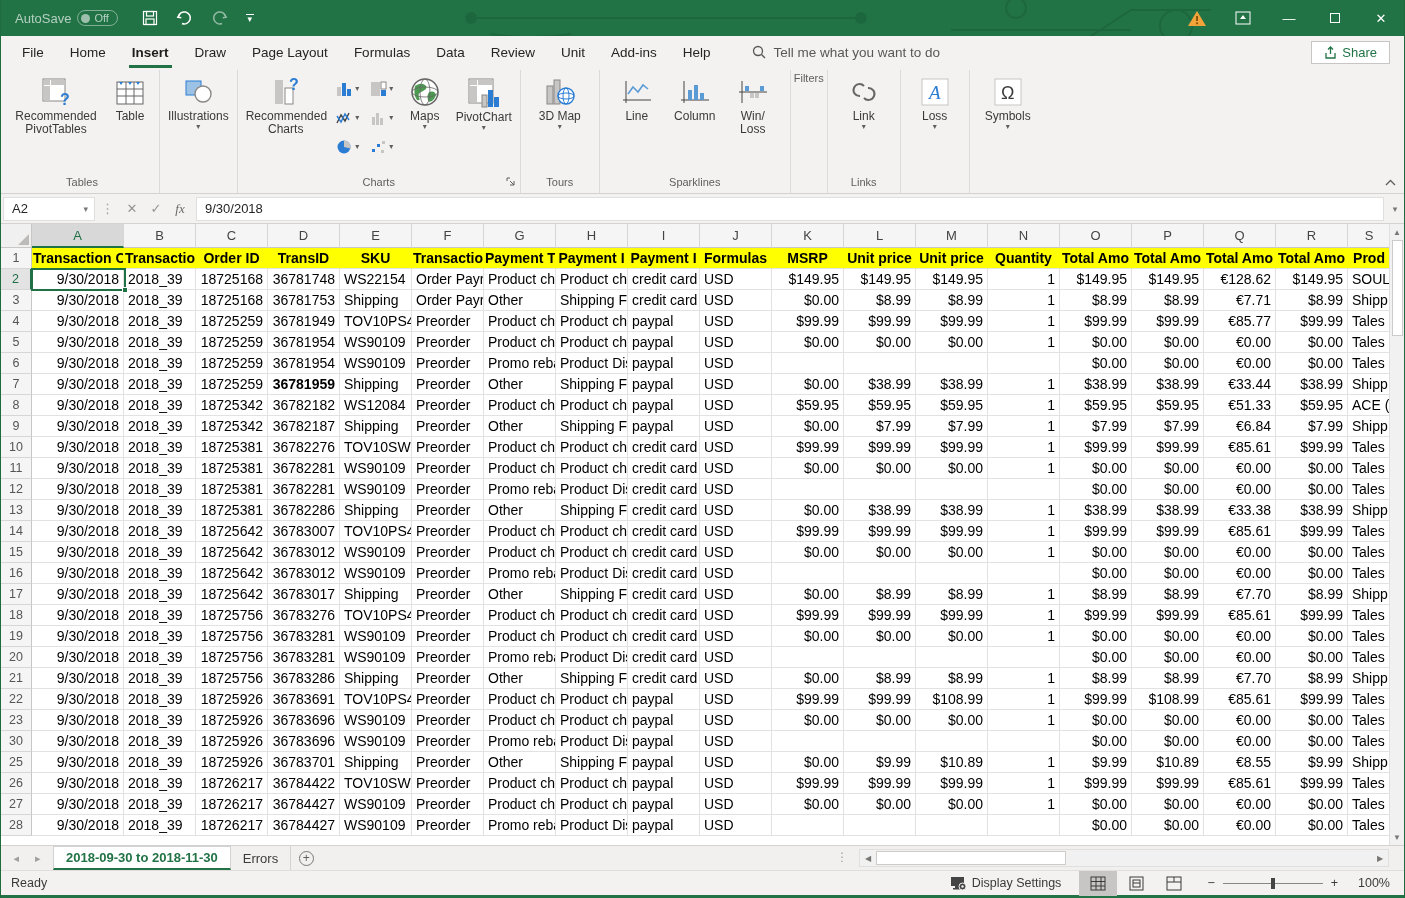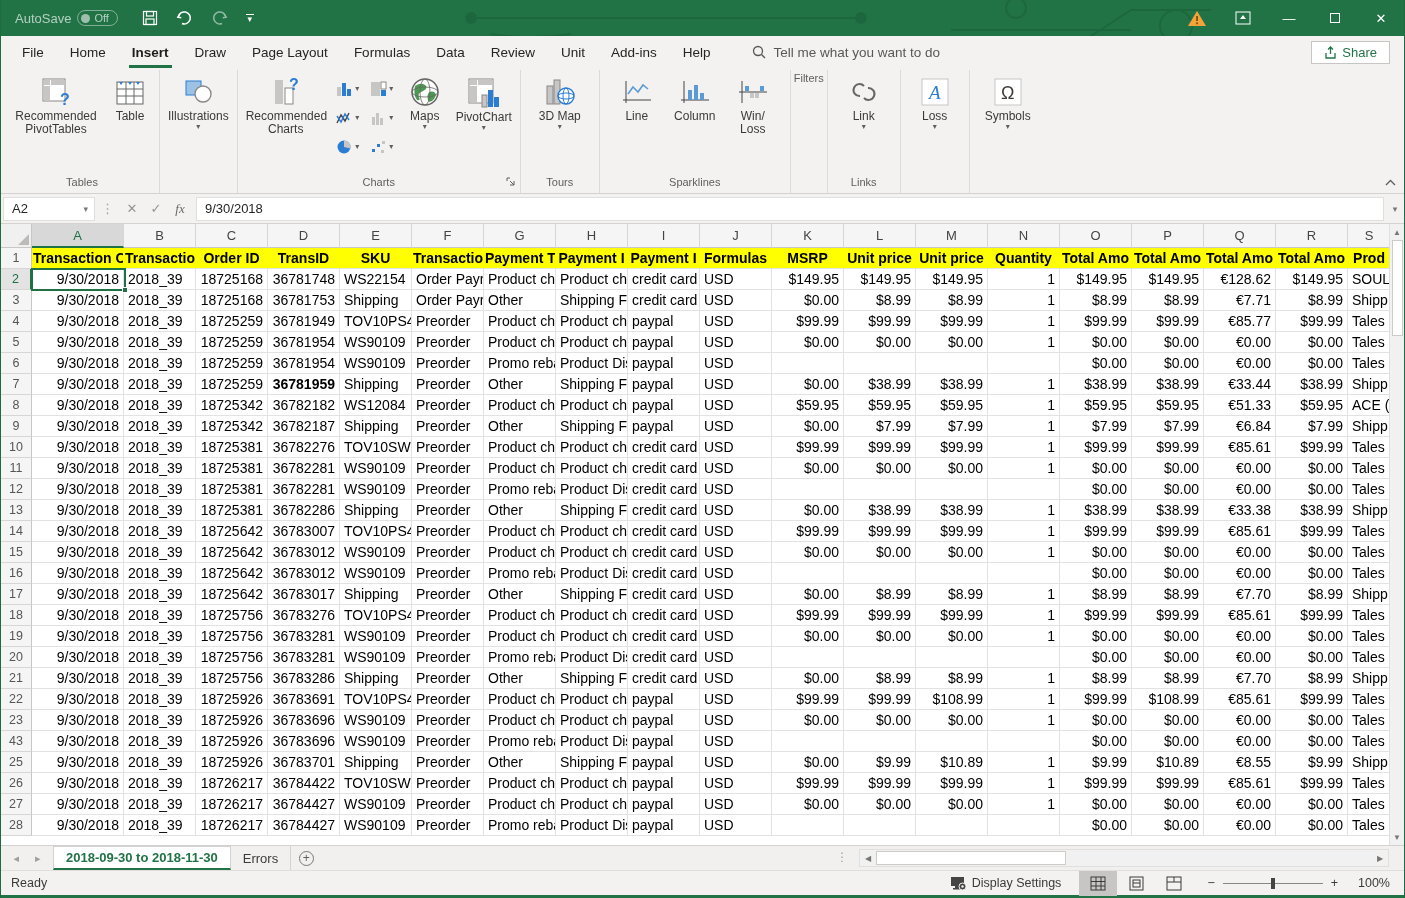--- a/index.html
+++ b/index.html
@@ -1043,21 +1043,21 @@
           <div class="cell num" style="width: 72px;">$0.00</div>
           <div class="cell num" style="width: 72px;">$0.00</div>
           <div class="cell num" style="width: 72px;">1</div>
           <div class="cell num" style="width: 72px;">$0.00</div>
           <div class="cell num" style="width: 72px;">$0.00</div>
           <div class="cell num" style="width: 72px;">€0.00</div>
           <div class="cell num" style="width: 72px;">$0.00</div>
           <div class="cell" style="width: 43px;">Tales</div>
         </div>
         <div class="rowband">
-          <div class="rowhead">43</div>
+          <div class="rowhead">30</div>
           <div class="cell num" style="width: 92px;">9/30/2018</div>
           <div class="cell" style="width: 72px;">2018_39</div>
           <div class="cell num" style="width: 72px;">18725926</div>
           <div class="cell num" style="width: 72px;">36783696</div>
           <div class="cell" style="width: 72px;">WS90109</div>
           <div class="cell" style="width: 72px;">Preorder</div>
           <div class="cell" style="width: 72px;">Promo reba</div>
           <div class="cell" style="width: 72px;">Product Dis</div>
           <div class="cell" style="width: 72px;">paypal</div>
           <div class="cell" style="width: 72px;">USD</div>

